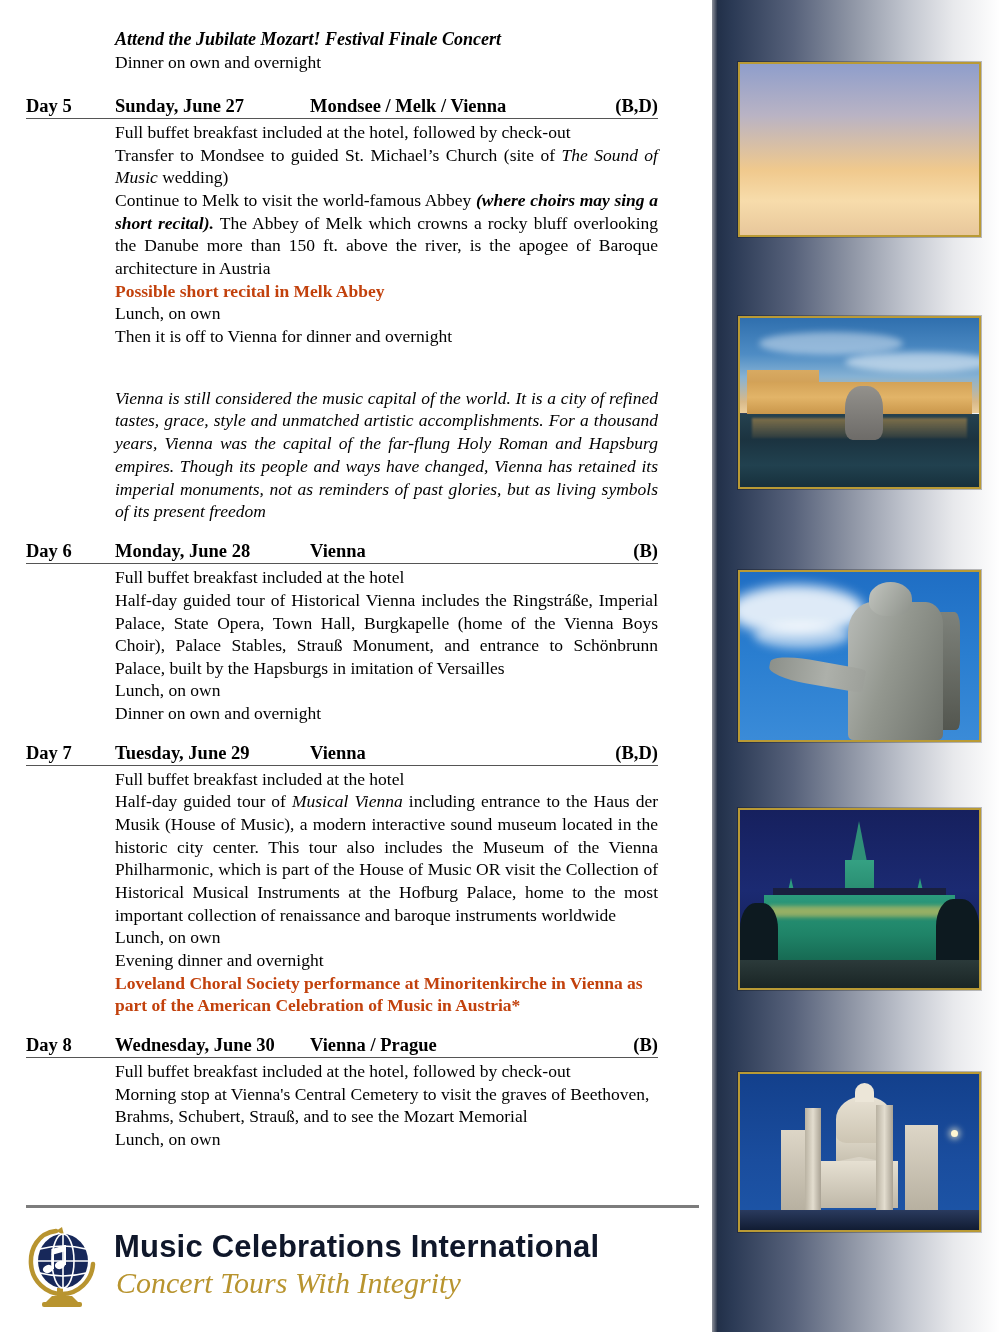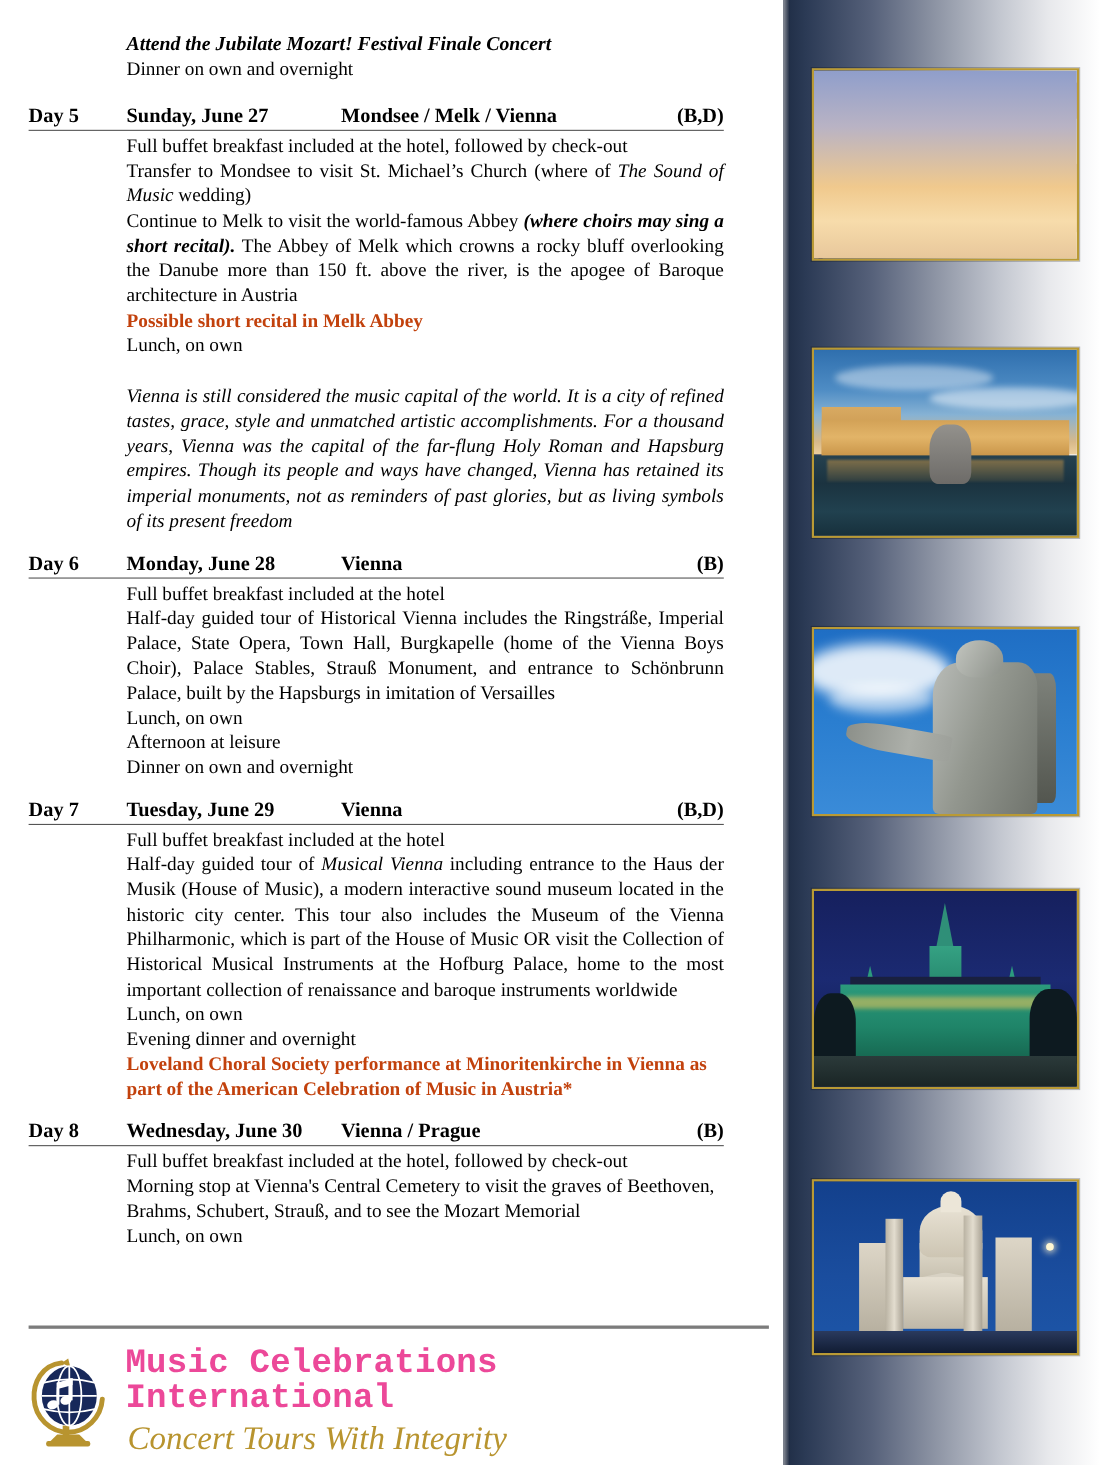--- a/index.html
+++ b/index.html
@@ -89,21 +89,21 @@
   .itb { font-style: italic; font-weight: bold; }
 
   .para-gap { height: 21px; }
 
   .narrative {
     margin-left: 89px;
     font-style: italic;
     font-size: 17.5px;
     line-height: 1.30;
     text-align: justify;
-    margin-top: 2px;
+    margin-top: 18px;
   }
 
   
   .footer {
     position: absolute;
     left: 0;
     bottom: 0;
     width: 712px;
     height: 127px;
     box-sizing: border-box;
@@ -117,24 +117,24 @@
   }
   .brand {
     display: flex;
     flex-direction: row;
     align-items: center;
     margin-top: 16px;
   }
   .brand-logo { width: 76px; height: 84px; flex: 0 0 76px; }
   .brand-text { margin-left: 12px; }
   .brand-name {
-    font-family: Liberation Mono, monospace;
+    font-family: Liberation Sans, sans-serif;
     font-weight: bold;
     font-size: 31px;
-    color: #ec4899;
+    color: #0f172a;
     letter-spacing: 0.2px;
     line-height: 1.05;
   }
   .brand-tag {
     font-family: "Liberation Serif", "DejaVu Serif", serif;
     font-style: italic;
     font-size: 30px;
     color: #b8942f;
     line-height: 1.15;
     margin-top: 2px;
@@ -409,41 +409,41 @@
 
       <div class="day-block first">
         <div class="day-head">
           <span class="d-num">Day 5</span>
           <span class="d-date">Sunday, June 27</span>
           <span class="d-city">Mondsee / Melk / Vienna</span>
           <span class="d-meals">(B,D)</span>
         </div>
         <div class="day-body">
           <span class="line">Full buffet breakfast included at the hotel, followed by check-out</span>
-          <span class="line just"><span>Transfer to Mondsee to visit St. Michael’s Church (where of </span><span class="it">The Sound of Music</span><span> wedding)</span></span>
+          <span class="line just"><span>Transfer to Mondsee to guided St. Michael’s Church (site of </span><span class="it">The Sound of Music</span><span> wedding)</span></span>
           <span class="line just"><span>Continue to Melk to visit the world-famous Abbey </span><span class="itb">(where choirs may sing a short recital).</span><span>  The Abbey of Melk which crowns a rocky bluff overlooking the Danube more than 150 ft. above the river, is the apogee of Baroque architecture in Austria</span></span>
           <span class="line red">Possible short recital in Melk Abbey</span>
           <span class="line">Lunch, on own</span>
+          <span class="line">Then it is off to Vienna for dinner and overnight</span>
         </div>
         <div class="para-gap"></div>
         <div class="narrative">Vienna is still considered the music capital of the world.  It is a city of refined tastes, grace, style and unmatched artistic accomplishments.  For a thousand years, Vienna was the capital of the far-flung Holy Roman and Hapsburg empires.  Though its people and ways have changed, Vienna has retained its imperial monuments, not as reminders of past glories, but as living symbols of its present freedom</div>
       </div>
 
       <div class="day-block">
         <div class="day-head">
           <span class="d-num">Day 6</span>
           <span class="d-date">Monday, June 28</span>
           <span class="d-city">Vienna</span>
           <span class="d-meals">(B)</span>
         </div>
         <div class="day-body">
           <span class="line">Full buffet breakfast included at the hotel</span>
           <span class="line just">Half-day guided tour of Historical Vienna includes the Ringstráße, Imperial Palace, State Opera, Town Hall, Burgkapelle (home of the Vienna Boys Choir), Palace Stables, Strauß Monument, and entrance to Schönbrunn Palace, built by the Hapsburgs in imitation of Versailles</span>
           <span class="line">Lunch, on own</span>
-          <span class="line">Afternoon at leisure</span>
           <span class="line">Dinner on own and overnight</span>
         </div>
       </div>
 
       <div class="day-block">
         <div class="day-head">
           <span class="d-num">Day 7</span>
           <span class="d-date">Tuesday, June 29</span>
           <span class="d-city">Vienna</span>
           <span class="d-meals">(B,D)</span>

